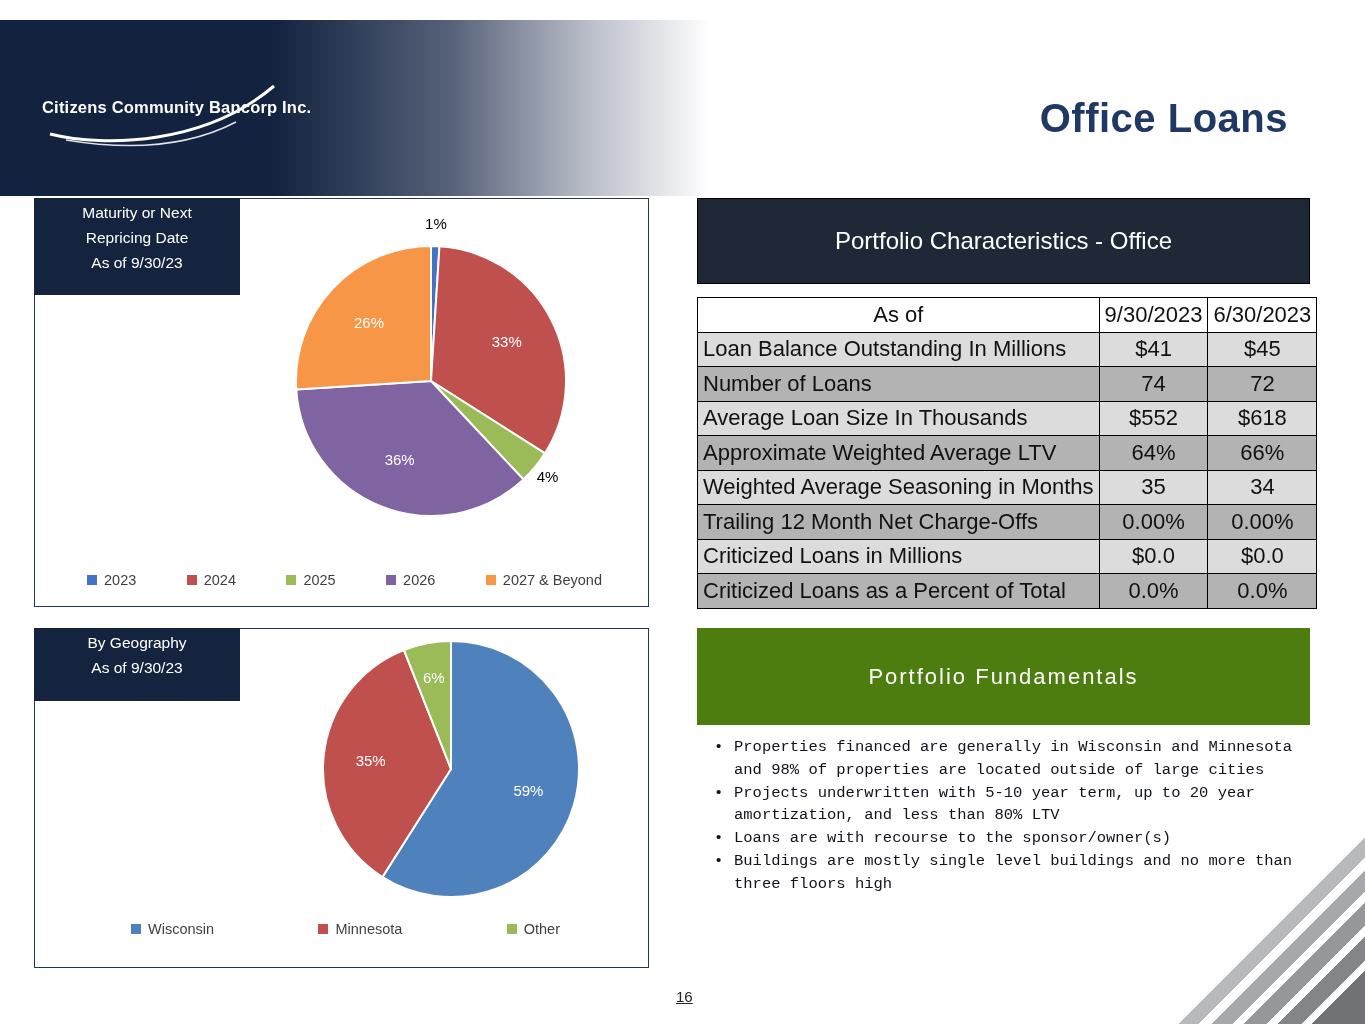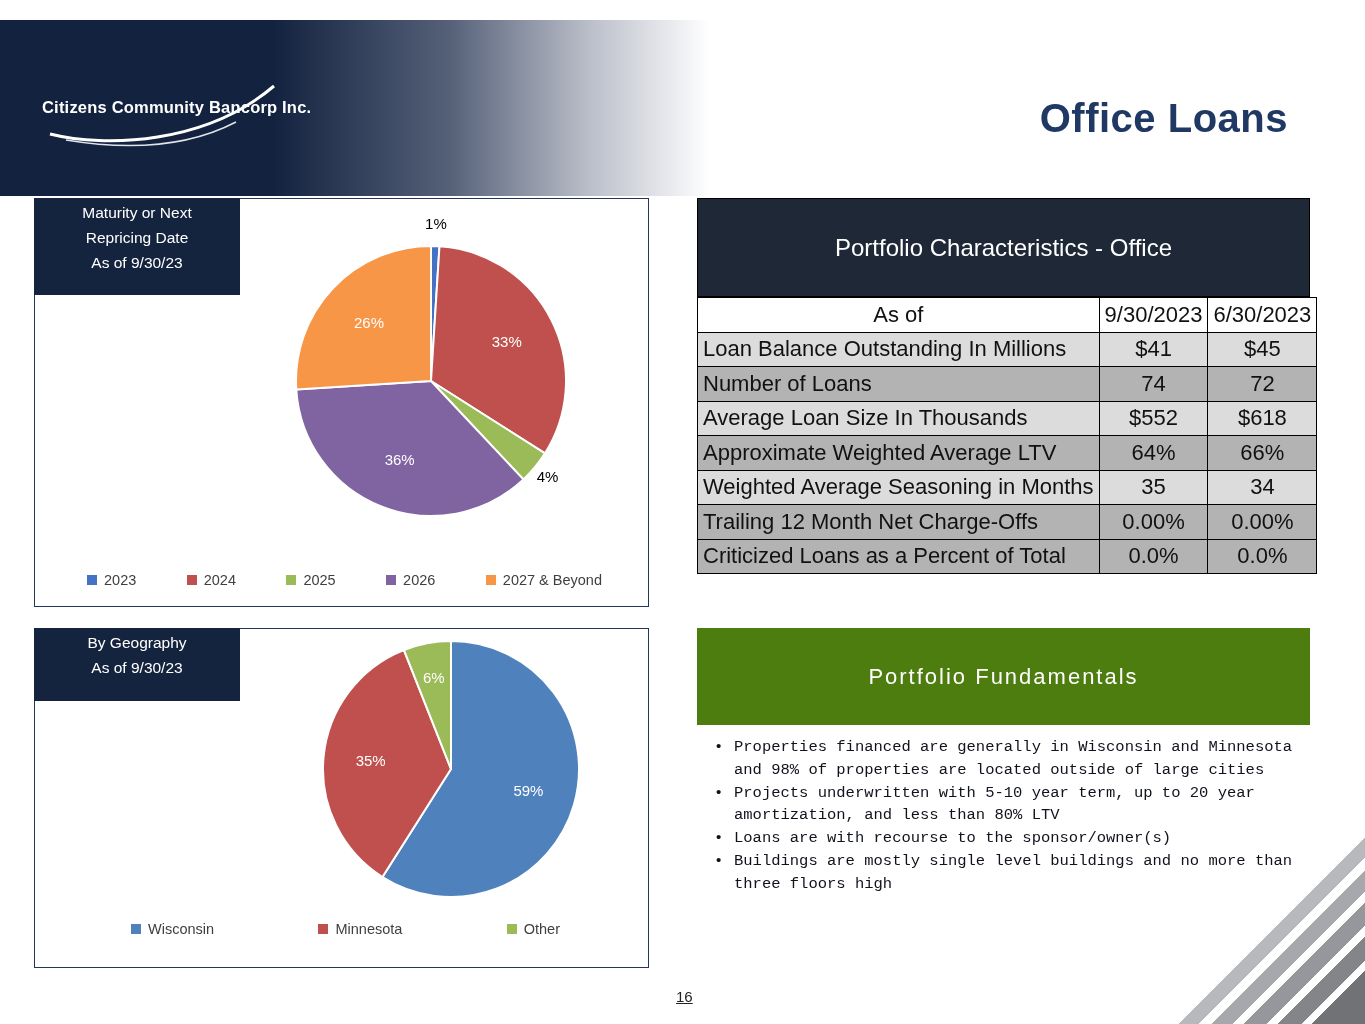--- a/index.html
+++ b/index.html
@@ -46,21 +46,21 @@
   .legend {
     position:absolute; display:flex; justify-content:space-between; align-items:center;
   }
   .legend-1 { left:52px; right:46px; bottom:18px; }
   .legend-2 { left:96px; right:88px; bottom:30px; }
   .legend-item { display:flex; align-items:center; gap:7px; font-size:14.5px; color:#3f3f3f; }
   .legend-swatch { width:10px; height:10px; display:inline-block; }
 
   
   .char-header {
-    position:absolute; left:697px; top:198px; width:613px; height:99px;
+    position:absolute; left:697px; top:198px; width:613px; height:86px;
     background:#1e2836; border:1px solid #000;
     display:flex; align-items:center; justify-content:center;
     color:#fff; font-size:24px;
   }
   .char-table {
     position:absolute; left:697px; top:297px; width:613px;
     border-collapse:collapse; font-size:22px; color:#111;
   }
   .char-table td, .char-table th {
     border:1px solid #000; height:34.5px; padding:0 5px;
@@ -226,20 +226,25 @@
         <tr class="row-light">
           <td class="col-label">Weighted Average Seasoning in Months</td>
           <td class="col-val">35</td>
           <td class="col-val">34</td>
         </tr>
         <tr class="row-dark">
           <td class="col-label">Trailing 12 Month Net Charge-Offs</td>
           <td class="col-val">0.00%</td>
           <td class="col-val">0.00%</td>
         </tr>
+        <tr class="row-light">
+          <td class="col-label">Criticized Loans in Millions</td>
+          <td class="col-val">$0.0</td>
+          <td class="col-val">$0.0</td>
+        </tr>
         <tr class="row-dark">
           <td class="col-label">Criticized Loans as a Percent of Total</td>
           <td class="col-val">0.0%</td>
           <td class="col-val">0.0%</td>
         </tr>
       </tbody>
   </table>
 
   <div class="fund-header">
     <span>Portfolio Fundamentals</span>

